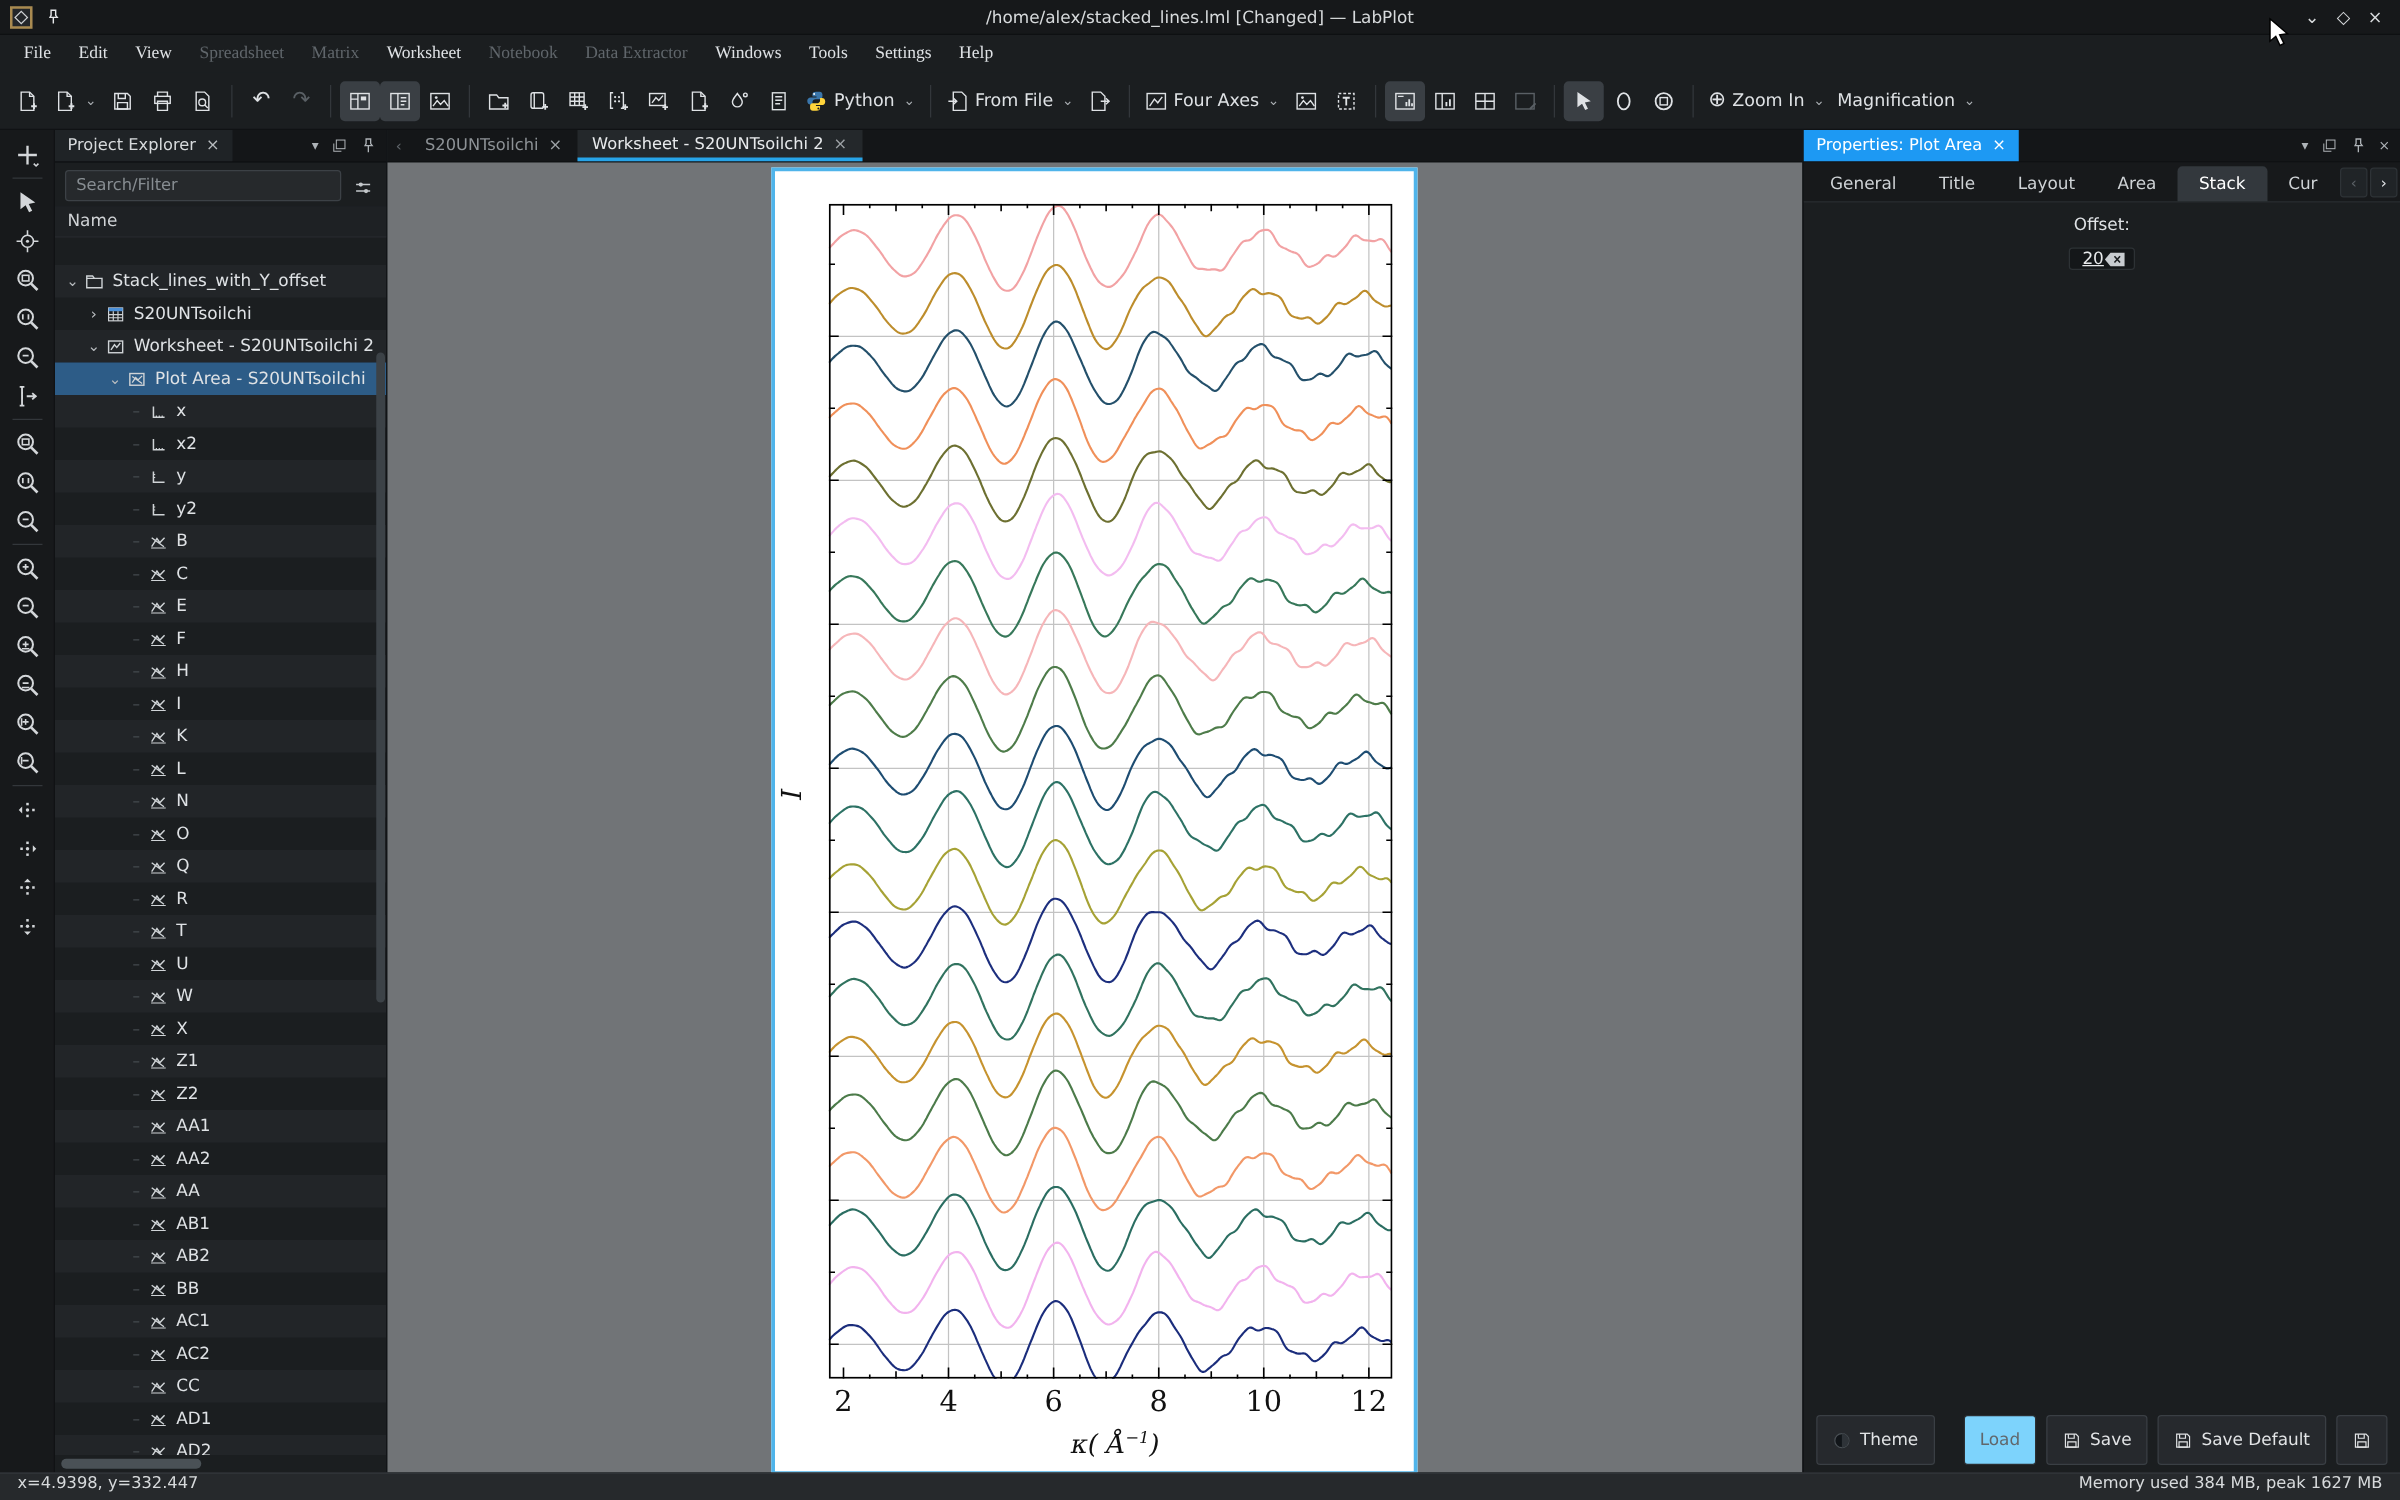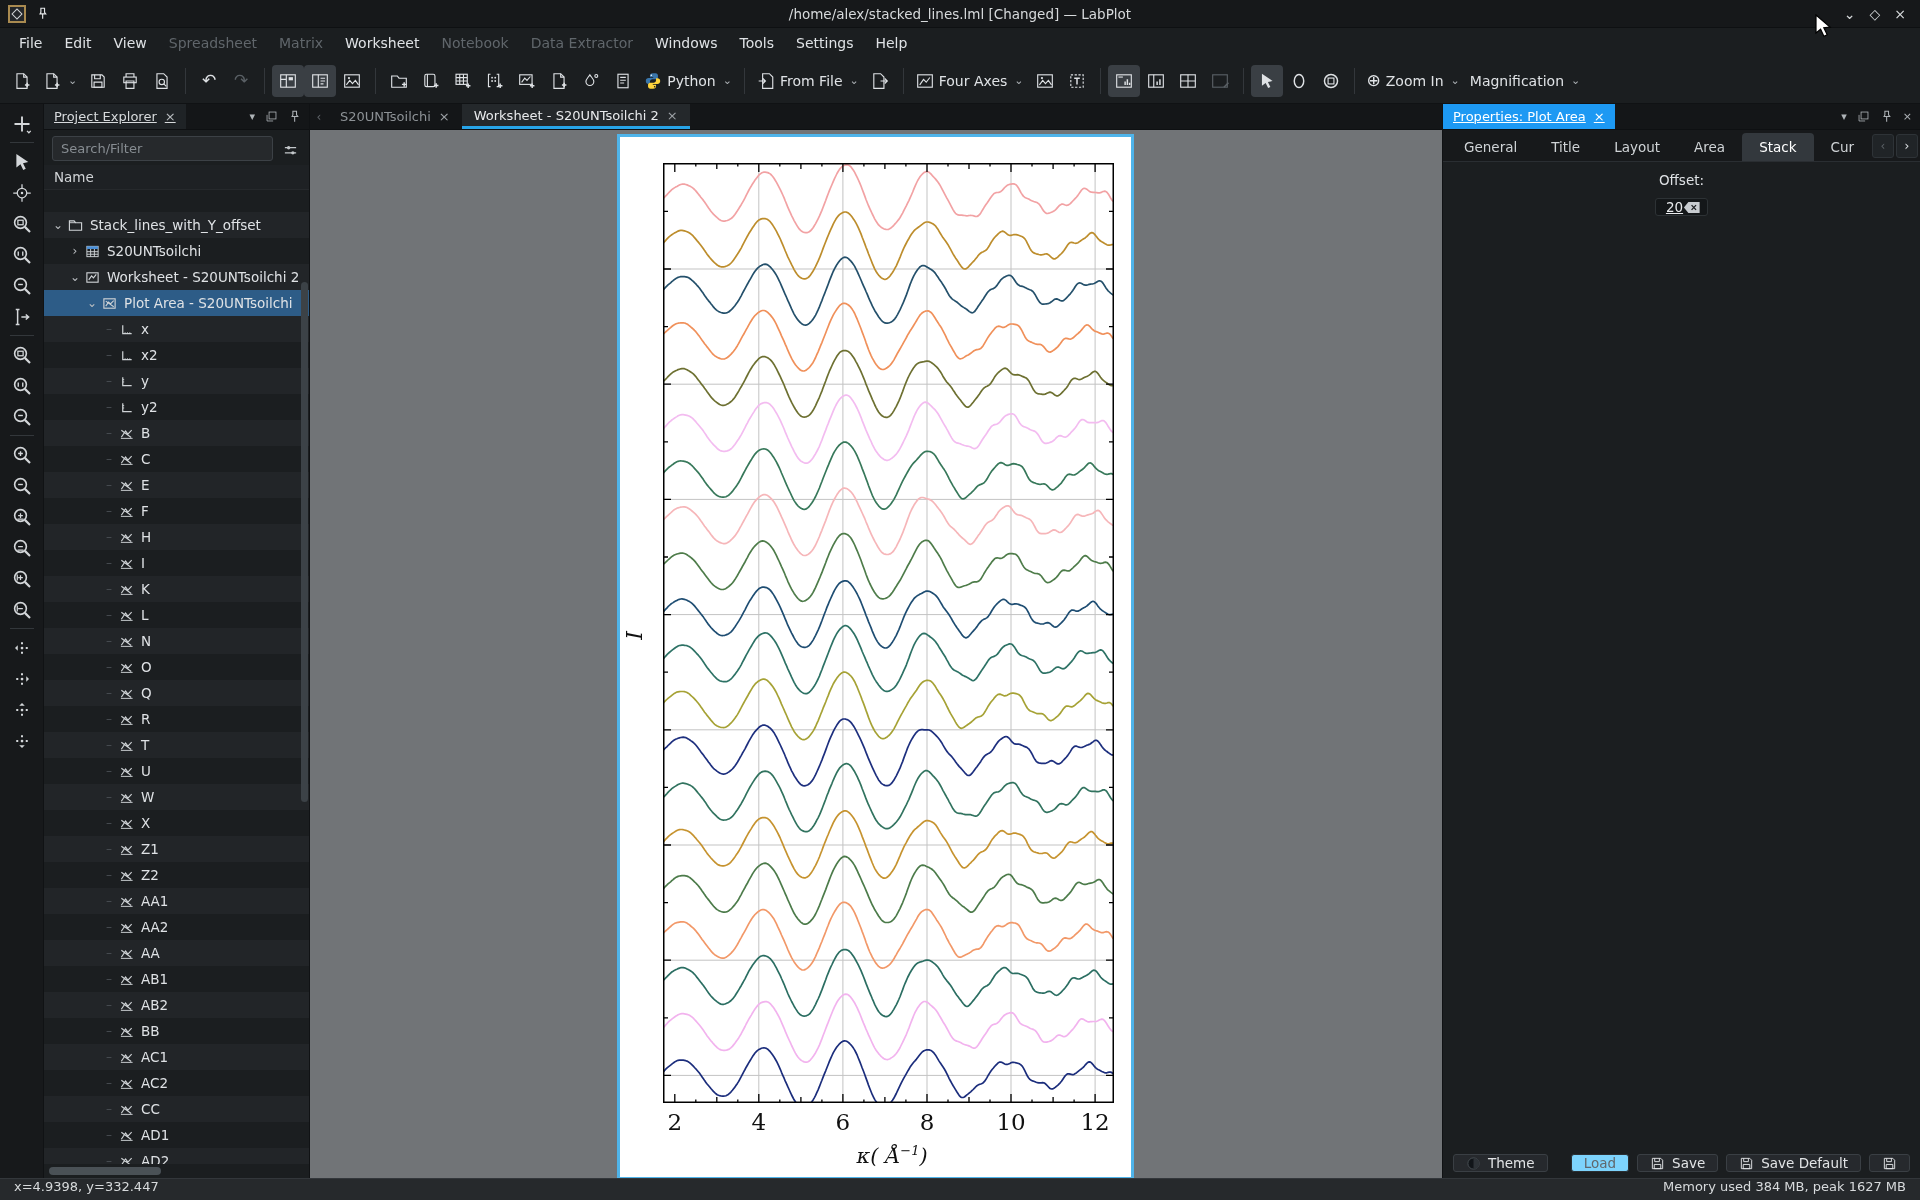--- a/index.html
+++ b/index.html
@@ -20,21 +20,21 @@
   #app-icon { width:18px; height:18px; margin-left:8px; border:2px solid #a98a50; background:#23262a;
     display:flex; align-items:center; justify-content:center; }
   #app-icon .dia { width:8px; height:8px; border:1.5px solid #cfd2d5; transform:rotate(45deg); }
   #pin-glyph { margin-left:10px; color:#e6e8ea; }
   #win-title { position:absolute; left:0; right:0; text-align:center; font-size:13.5px; color:#d7dadc; pointer-events:none; }
   #win-controls { margin-left:auto; display:flex; gap:14px; padding-right:14px; font-size:14px; color:#d7dadc; }
   #win-controls span { cursor:default; }
 
   
   #menubar { position:absolute; left:0; top:28px; width:1920px; height:30px;
-    background:#1b1e20; display:flex; align-items:center; padding-left:8px; }
+    background:#1b1e20; display:flex; align-items:center; padding-left:8px;font-family:Liberation Serif, serif; }
   .menu-item { padding:4px 11px; font-size:14px; color:#dfe2e5; border-radius:3px; }
   .menu-item.disabled { color:#60666b; }
 
   
   #toolbar { position:absolute; left:0; top:58px; width:1920px; height:46px;
     background:#1b1e20; border-bottom:1px solid #101214; display:flex; align-items:center; padding:0 6px; }
   .tb-btn { height:32px; min-width:32px; display:flex; align-items:center; justify-content:center;
     gap:5px; border-radius:4px; padding:0 5px; color:#dfe2e5; }
   .tb-btn .lbl { font-size:14px; }
   .tb-btn.pressed { background:#3a3f44; }
@@ -45,21 +45,21 @@
   
   #rail { position:absolute; left:0; top:104px; width:44px; height:1074px; background:#17191b;
     border-right:1px solid #101214; display:flex; flex-direction:column; align-items:center; padding-top:4px; }
   .rail-btn { width:32px; height:31px; display:flex; align-items:center; justify-content:center;
     color:#d4d7da; border-radius:4px; flex:none; }
   .rail-btn svg { width:20px; height:20px; }
   .rail-sep { width:24px; height:1px; background:#33373b; margin:3px 0; flex:none; }
 
   
   .strip { height:26px; background:#141618; border-bottom:1px solid #0e1012; display:flex; align-items:stretch; }
-  .ptab { display:flex; align-items:center; gap:8px; padding:0 10px; font-size:13px; background:#1f2326; color:#d7dadc;text-decoration:underline; }
+  .ptab { display:flex; align-items:center; gap:8px; padding:0 10px; font-size:13px; background:#1f2326; color:#d7dadc; }
   .ptab .x { font-size:13px; color:#b9bdc0; }
   .strip-icons { margin-left:auto; display:flex; align-items:center; gap:10px; padding-right:8px; color:#aeb3b7; }
   .strip-icons svg { width:13px; height:13px; }
   .strip-icons .g { font-size:11px; }
 
   
   #explorer { position:absolute; left:44px; top:104px; width:266px; height:1074px; background:#1b1e20; border-right:1px solid #101214; }
   #search-row { display:flex; align-items:flex-end; gap:6px; padding:6px 8px 4px 8px; }
   #search-input { flex:1; height:25px; background:#26292c; border:1px solid #3c4146; border-radius:3px;
     color:#dfe2e5; font-size:13px; padding:0 8px; font-family:"DejaVu Sans",sans-serif; }
@@ -107,21 +107,21 @@
     display:flex; align-items:center; justify-content:center; font-size:12px; background:#202427; }
   #prop-tab-scroll .dim { color:#5a6065; }
   #offset-row { display:flex; align-items:center; padding:10px 10px 0 10px; gap:10px;flex-direction:column; }
   #offset-label { font-size:13.5px; color:#dfe2e5; }
   #offset-field { flex:1; height:27px; background:#141719; border:1px solid #2d3235; border-radius:3px;
     display:flex; align-items:center; padding:0 6px 0 10px; }
   #offset-value { flex:1; font-size:13.5px; color:#e8eaec;text-decoration:underline; }
   #offset-clear { width:18px; height:15px; color:#c8ccd0; }
   #offset-clear svg { width:18px; height:15px; }
   #props-footer { position:absolute; left:0; right:0; bottom:6px; display:flex; align-items:center; padding:0 10px; gap:8px; }
-  .pbtn { height:18px; display:flex; align-items:center; gap:7px; padding:0 12px; font-size:13.5px;
+  .pbtn { height:40px; display:flex; align-items:center; gap:7px; padding:0 12px; font-size:13.5px;
     background:#26292d; border:1px solid #3a3f44; border-radius:3px; color:#e2e4e6; }
   .pbtn svg { width:15px; height:15px; }
   .pbtn.disabled { color:#61676c; border-color:#2a2e32; background:#7dd3fc;align-items:center; }
   #footer-spacer { flex:1; }
 
   
   #statusbar { position:absolute; left:0; top:1178px; width:1920px; height:22px; background:#26292c;
     border-top:1px solid #33373b; display:flex; align-items:flex-start; font-size:13px; color:#d7dadc; }
   #status-left { padding-left:14px; }
   #status-right { margin-left:auto; padding-right:14px; }

